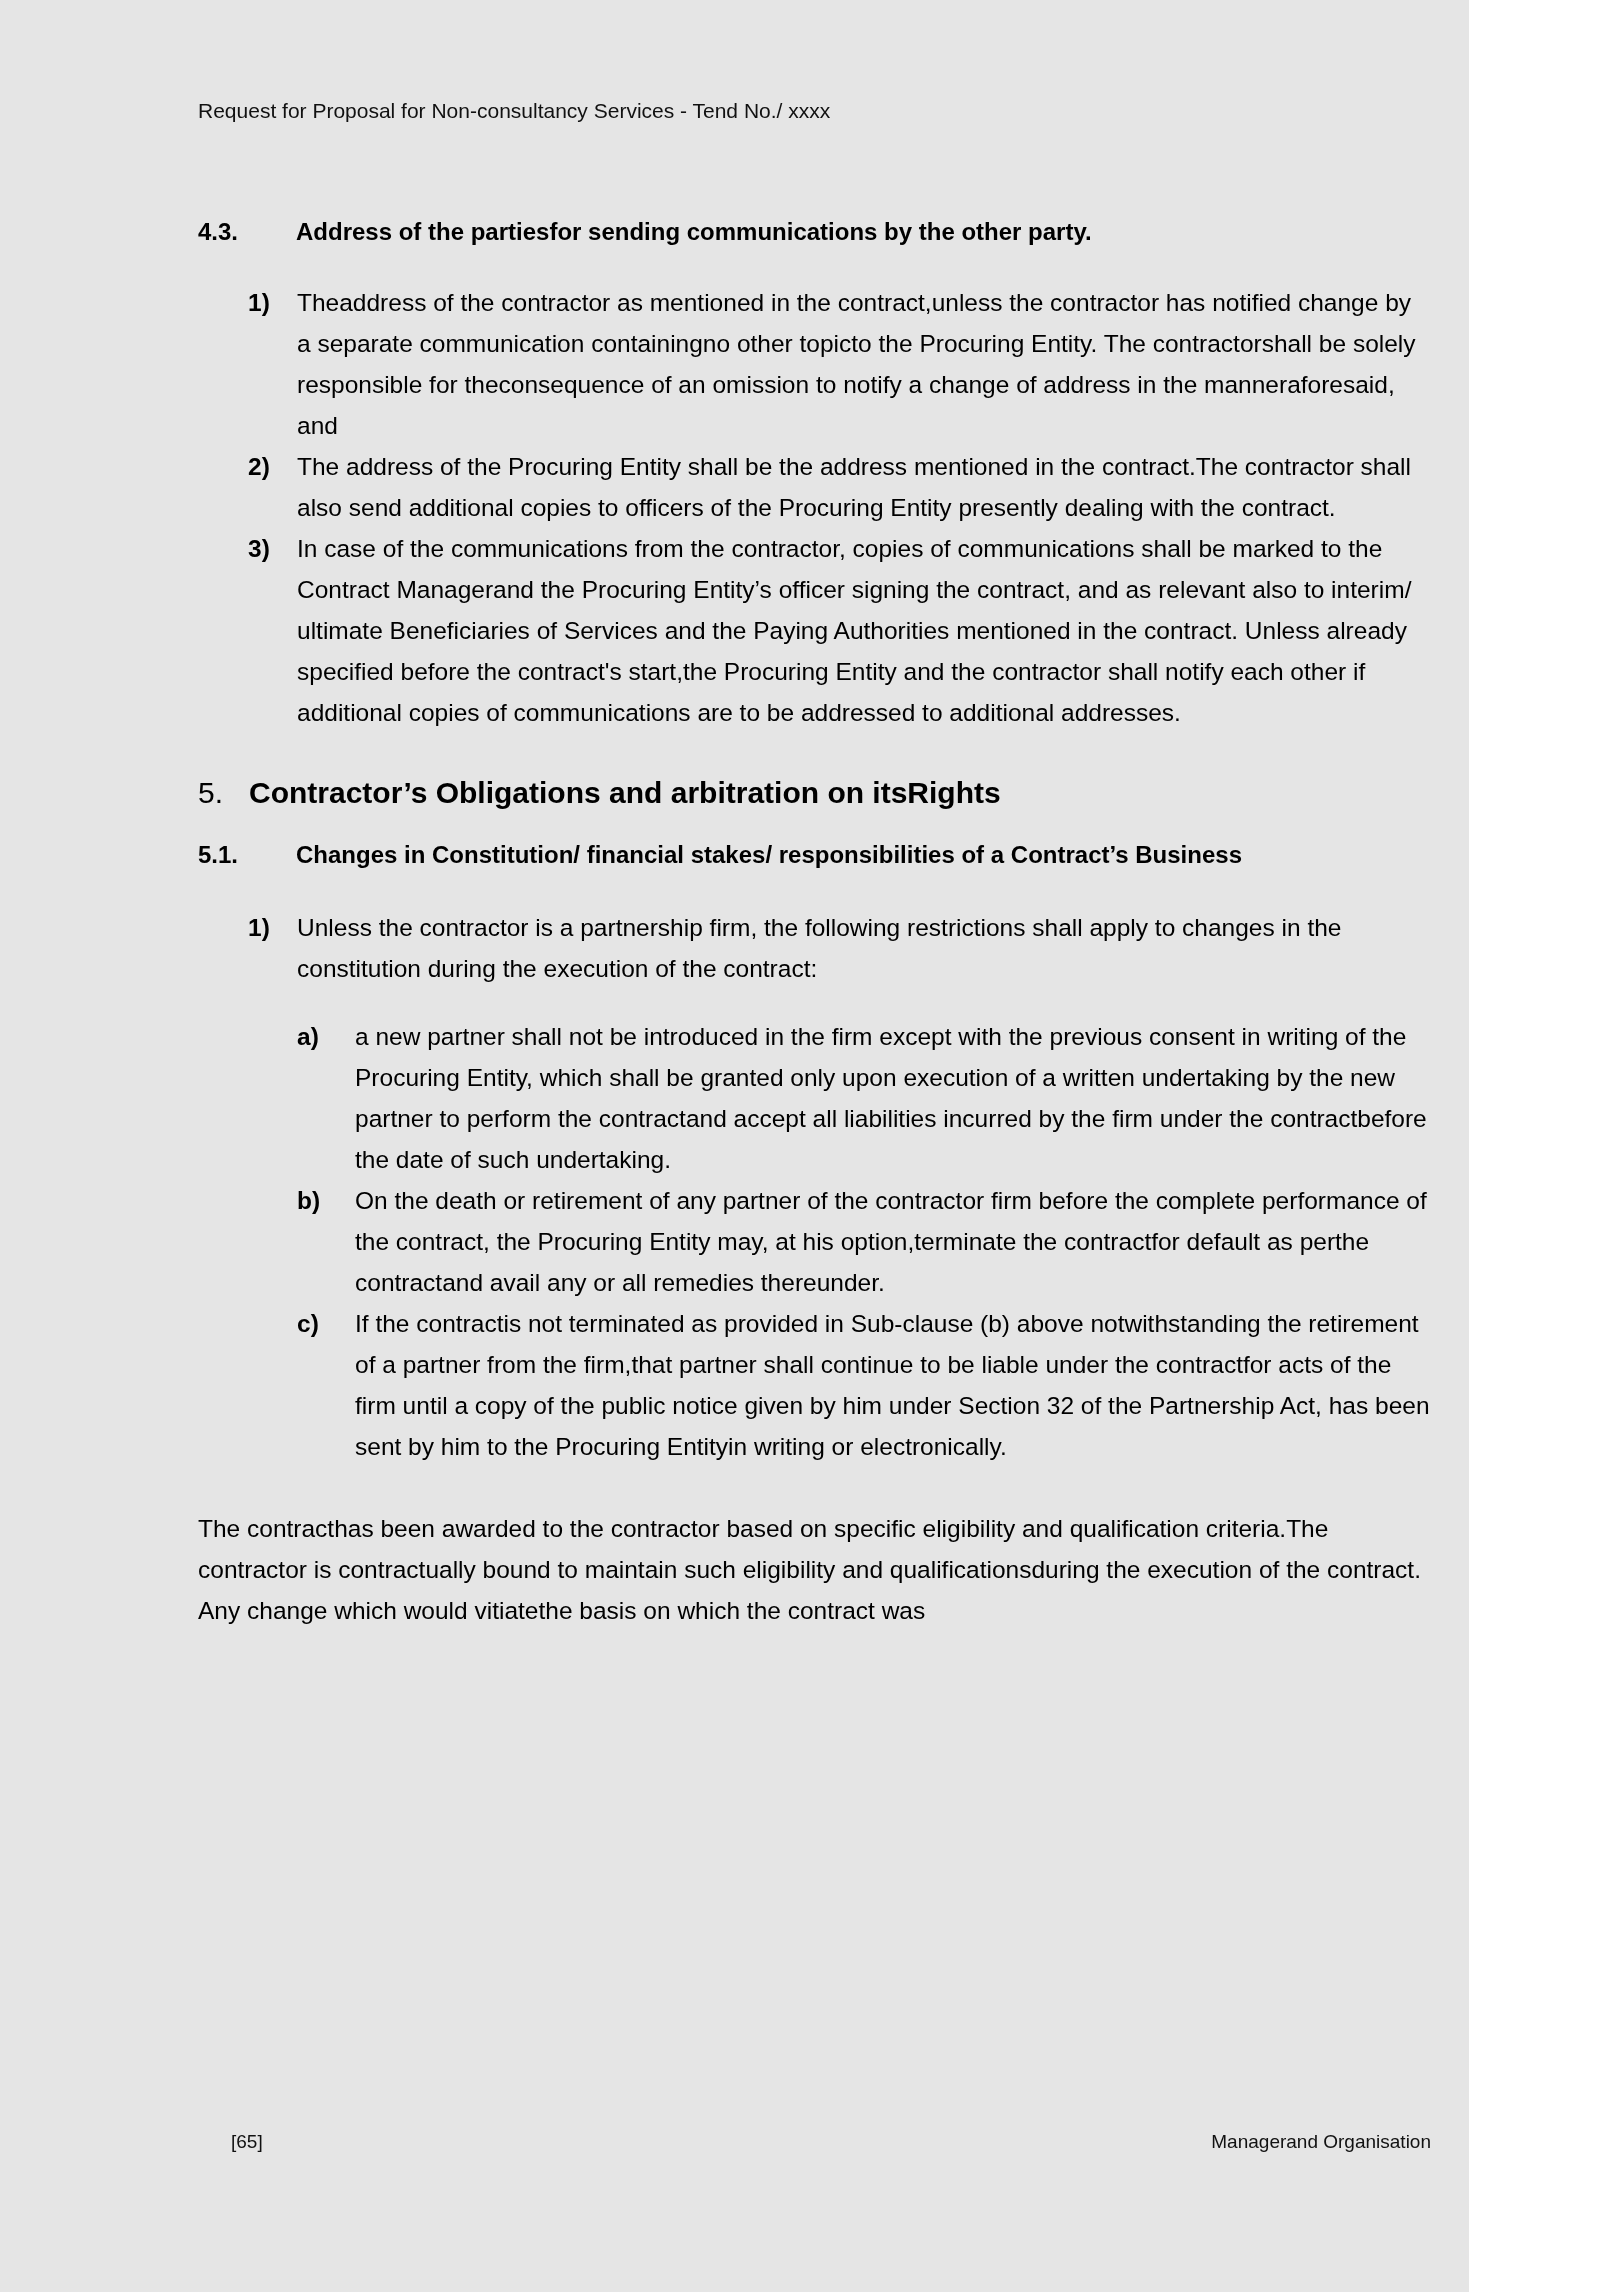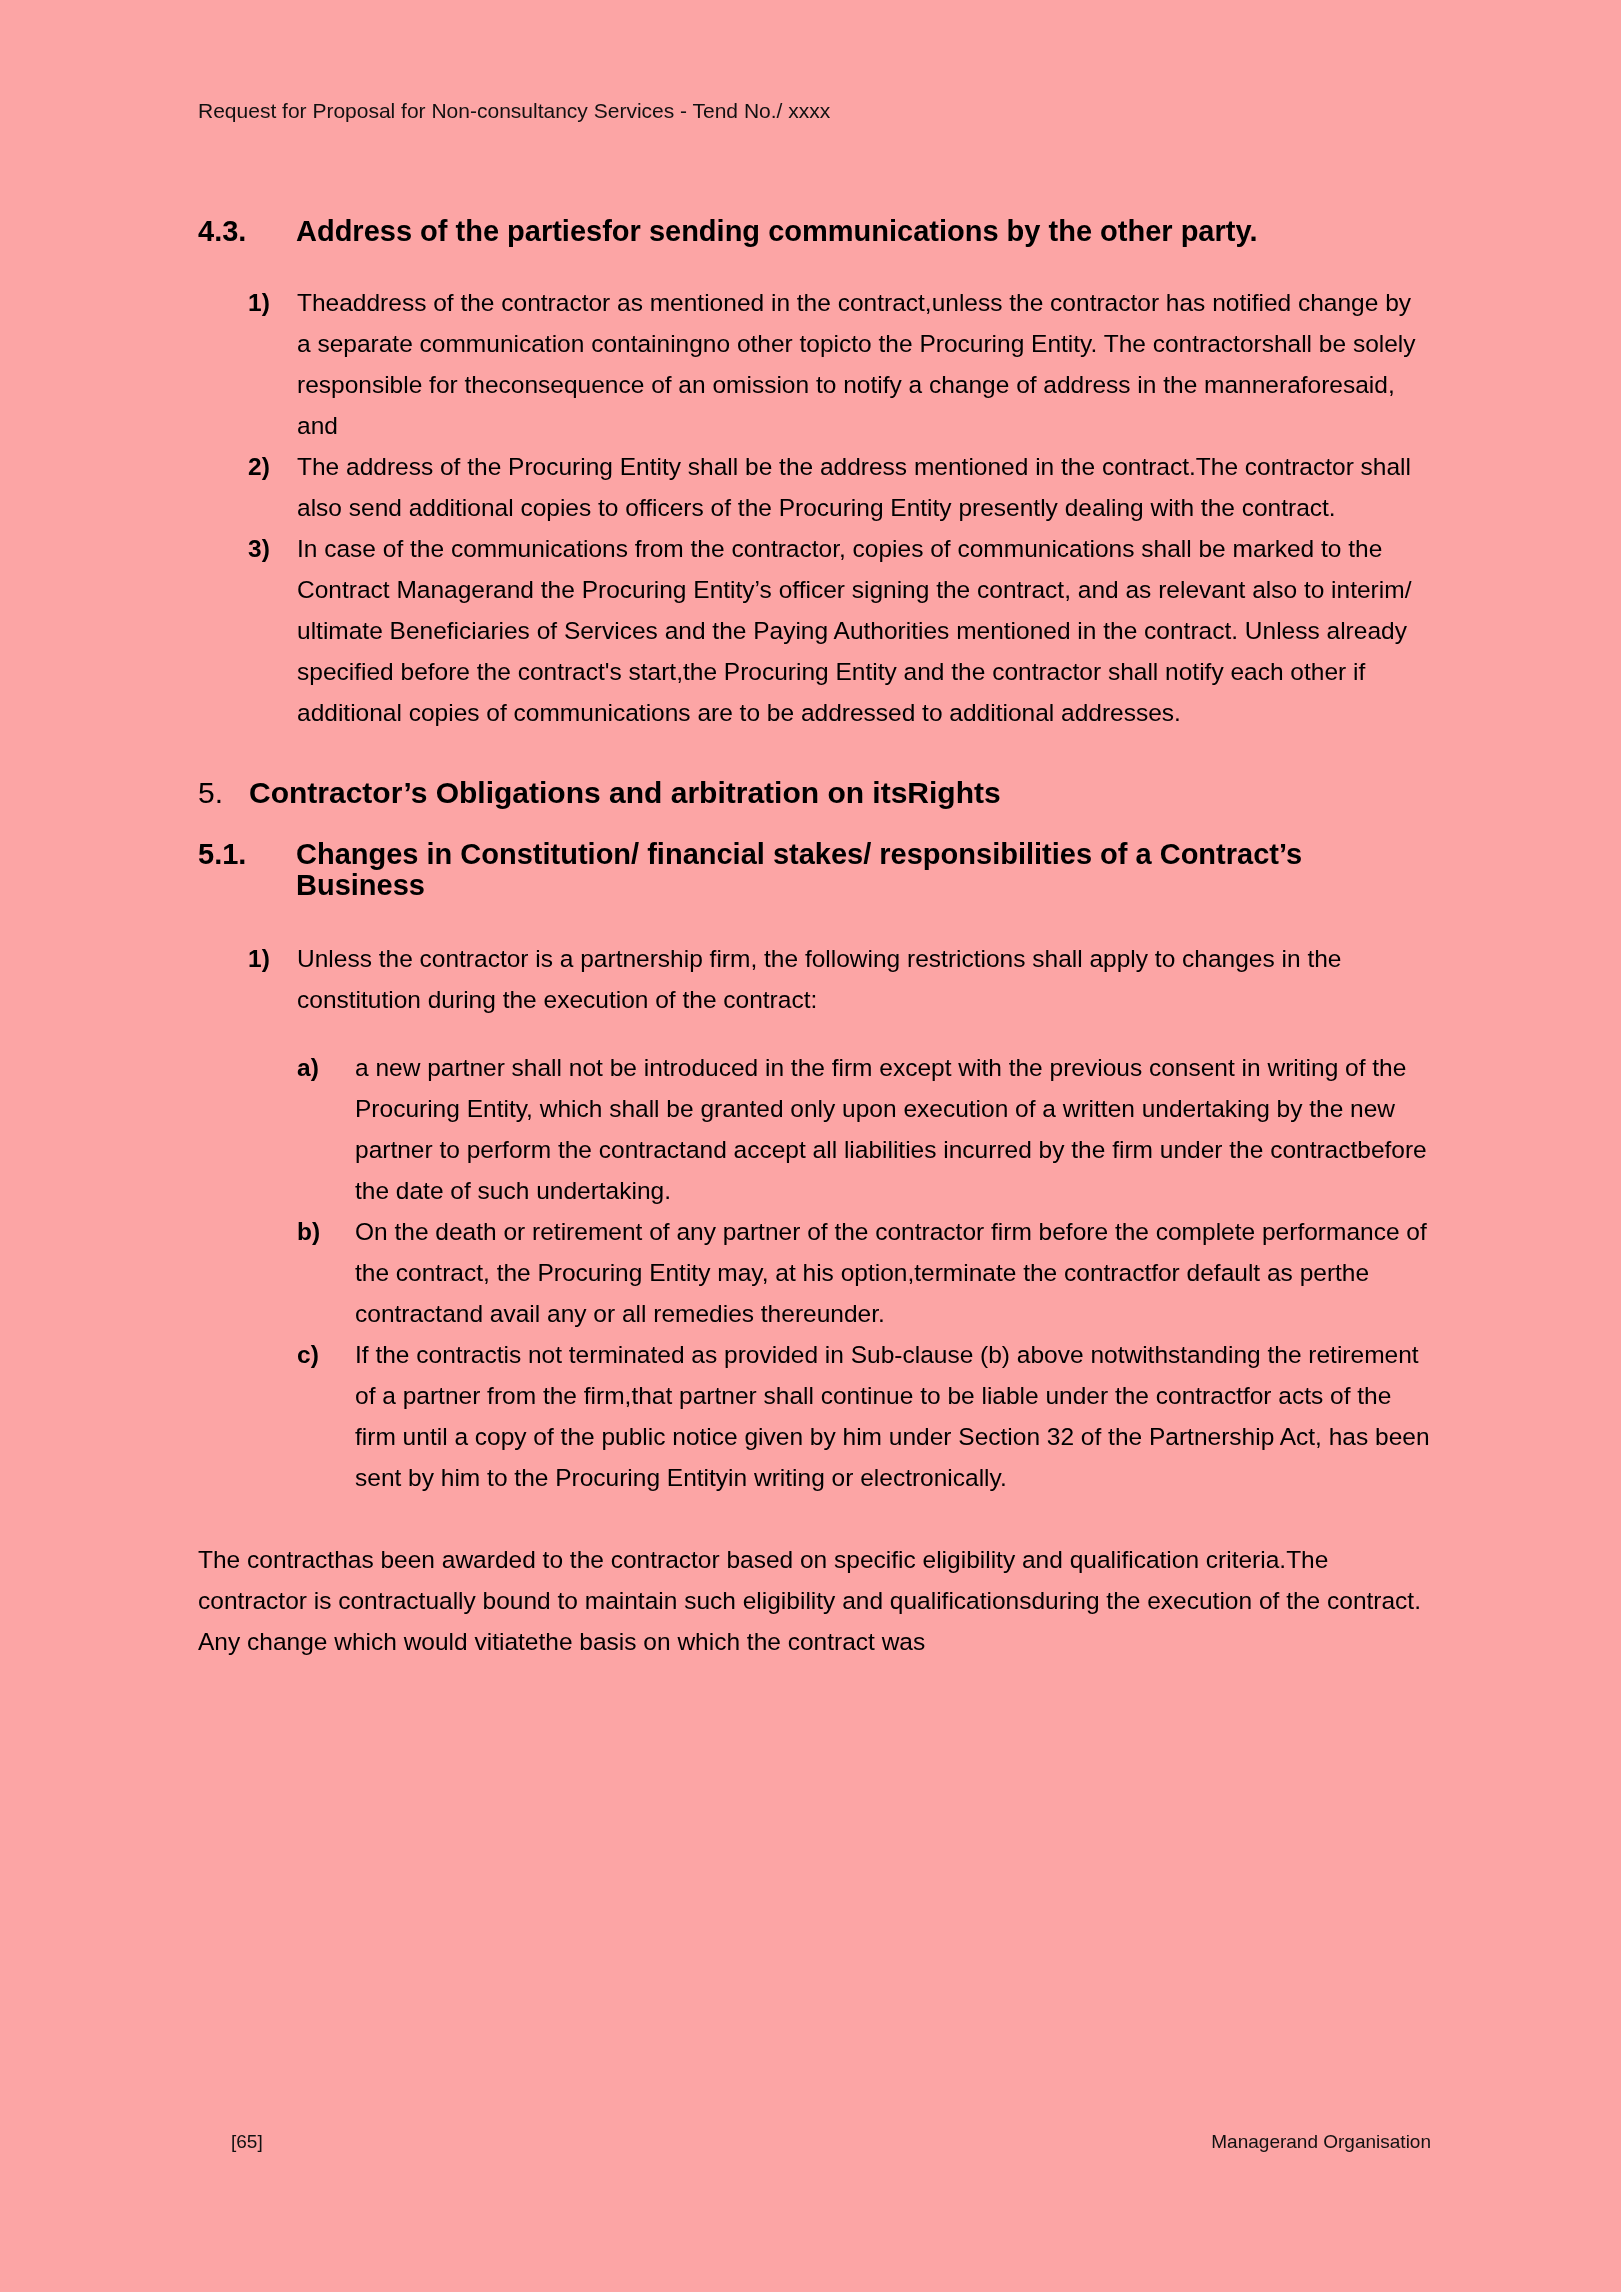--- a/index.html
+++ b/index.html
@@ -1,20 +1,20 @@
 <!DOCTYPE html>
 <html><head>
 <meta charset="utf-8">
 <style>
   html, body { margin: 0; padding: 0; background: #ffffff; }
   .page {
     position: relative;
-    width: 1621px;
+    width: 1469px;
     height: 2293px;
-    background: #fca5a5;
+    background: #e5e5e5;
     font-family: "Liberation Sans", sans-serif;
     color: #000000;
     overflow: hidden;
   }
   .header {
     position: absolute;
     top: 98px;
     left: 198px;
     font-size: 21px;
     line-height: 25.5px;
@@ -22,21 +22,21 @@
   }
   .content {
     position: absolute;
     top: 216px;
     left: 198px;
     width: 1233px;
   }
   
   .h-sub {
     display: flex;
-    font-size: 29px;
+    font-size: 24px;
     font-weight: bold;
     line-height: 31px;
   }
   .h-sub .hnum { width: 98px; flex: none; }
   .h-sub .htxt { flex: 1; }
   
   .h-main {
     display: flex;
     font-size: 30px;
     font-weight: bold;

